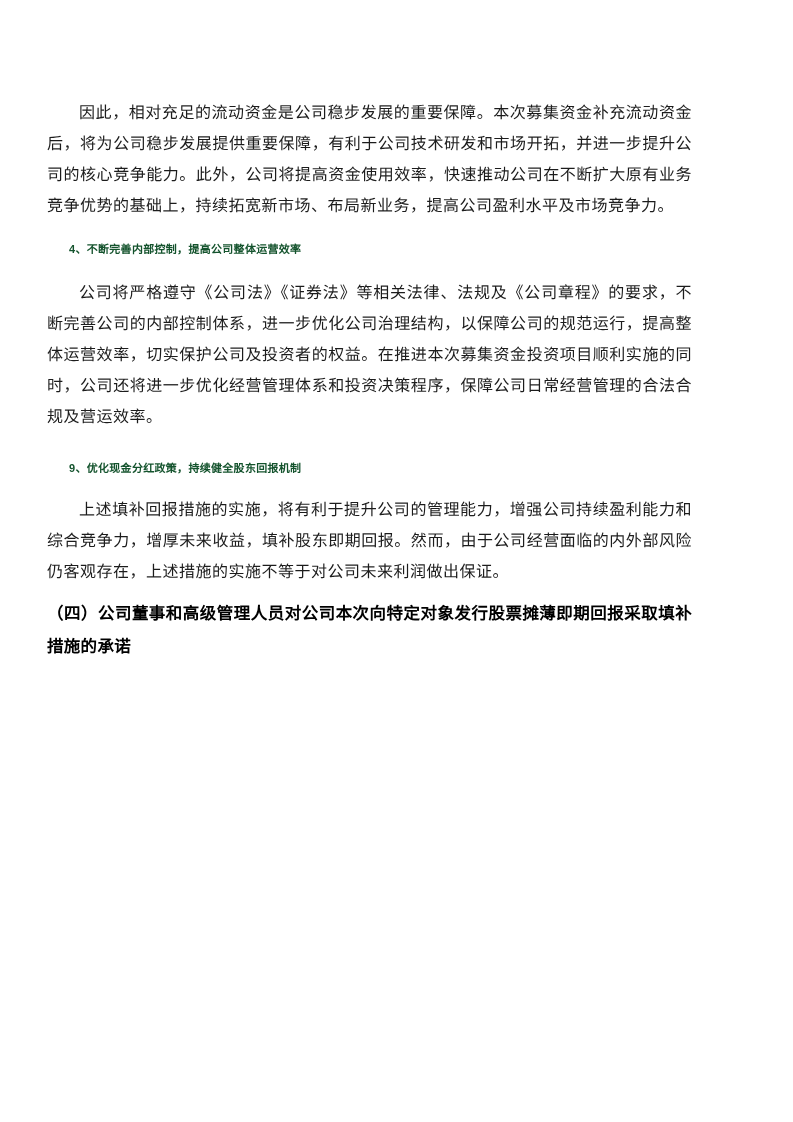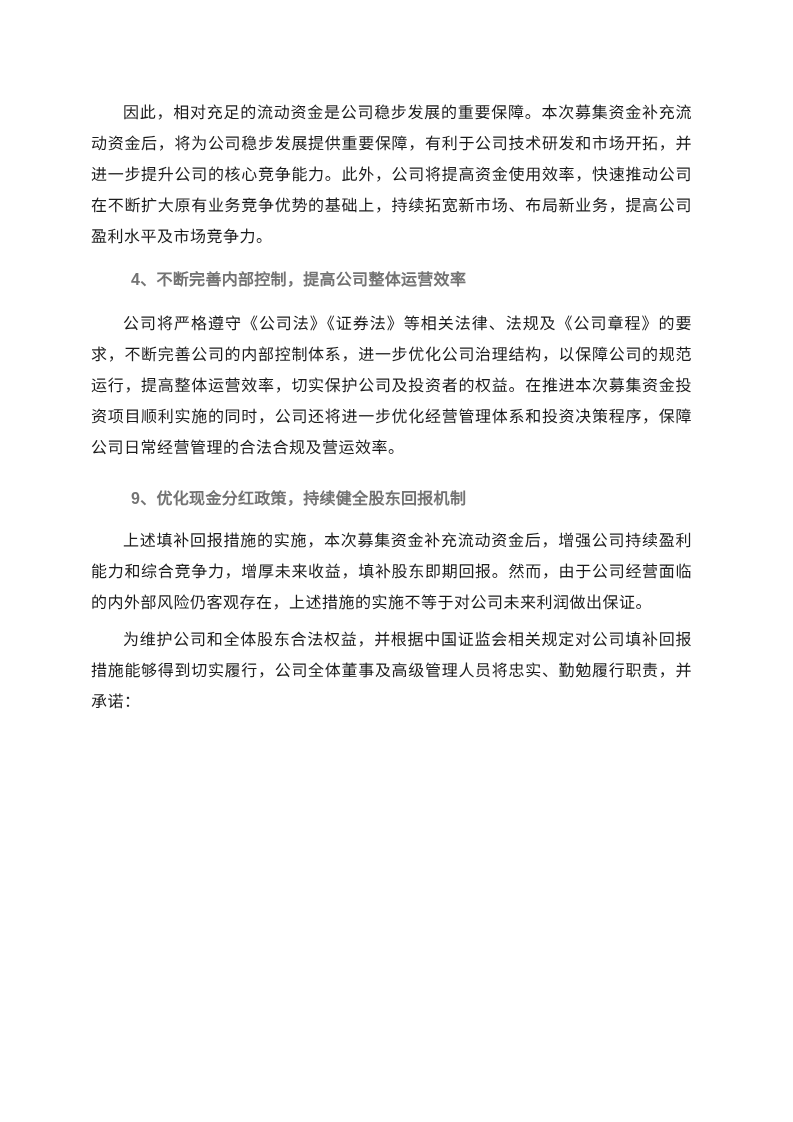--- a/index.html
+++ b/index.html
@@ -7,43 +7,43 @@
     padding: 0;
     background: #ffffff;
   }
   .page {
     position: relative;
     width: 793px;
     height: 1122px;
     box-sizing: border-box;
     background: #ffffff;
     color: #1c1c1c;
-    padding: 97px 101px 0 91px;
+    padding: 97px 101px 0 47px;
     overflow: hidden;
     font-family: "DejaVu Serif", "Liberation Serif", serif;
   }
   .para {
     margin: 0;
     font-size: 16px;
     line-height: 31px;
     letter-spacing: 0.5px;
     text-align: justify;
     text-justify: inter-character;
     text-indent: 2em;
     color: #1c1c1c;
   }
   .heading-num {
-    margin: 8px;
+    margin: 0;
     font-family: "Liberation Sans", "DejaVu Sans", sans-serif;
     font-weight: bold;
-    font-size: 16px;
+    font-size: 11px;
     line-height: 30px;
     letter-spacing: 0.3px;
     text-indent: 2em;
-    color: #737373;
+    color: #14532d;
   }
   .heading-major {
     margin: 0;
     font-family: "Liberation Sans", "DejaVu Sans", sans-serif;
     font-weight: bold;
     font-size: 16.5px;
     line-height: 33px;
     letter-spacing: 0.3px;
     text-align: justify;
     text-justify: inter-character;
@@ -66,18 +66,18 @@
 
   <p class="para b0">因此，相对充足的流动资金是公司稳步发展的重要保障。本次募集资金补充流动资金后，将为公司稳步发展提供重要保障，有利于公司技术研发和市场开拓，并进一步提升公司的核心竞争能力。此外，公司将提高资金使用效率，快速推动公司在不断扩大原有业务竞争优势的基础上，持续拓宽新市场、布局新业务，提高公司盈利水平及市场竞争力。</p>
 
   <h3 class="heading-num b1">4、不断完善内部控制，提高公司整体运营效率</h3>
 
   <p class="para b2">公司将严格遵守《公司法》《证券法》等相关法律、法规及《公司章程》的要求，不断完善公司的内部控制体系，进一步优化公司治理结构，以保障公司的规范运行，提高整体运营效率，切实保护公司及投资者的权益。在推进本次募集资金投资项目顺利实施的同时，公司还将进一步优化经营管理体系和投资决策程序，保障公司日常经营管理的合法合规及营运效率。</p>
 
   <h3 class="heading-num b3">9、优化现金分红政策，持续健全股东回报机制</h3>
 
 
-  <p class="para b5">上述填补回报措施的实施，本次募集资金补充流动资金后，增强公司持续盈利能力和综合竞争力，增厚未来收益，填补股东即期回报。然而，由于公司经营面临的内外部风险仍客观存在，上述措施的实施不等于对公司未来利润做出保证。</p>
+  <p class="para b5">上述填补回报措施的实施，将有利于提升公司的管理能力，增强公司持续盈利能力和综合竞争力，增厚未来收益，填补股东即期回报。然而，由于公司经营面临的内外部风险仍客观存在，上述措施的实施不等于对公司未来利润做出保证。</p>
 
+  <h2 class="heading-major b6">（四）公司董事和高级管理人员对公司本次向特定对象发行股票摊薄即期回报采取填补措施的承诺</h2>
 
-  <p class="para b7">为维护公司和全体股东合法权益，并根据中国证监会相关规定对公司填补回报措施能够得到切实履行，公司全体董事及高级管理人员将忠实、勤勉履行职责，并承诺：</p>
 
 </div>
 
 </body></html>

